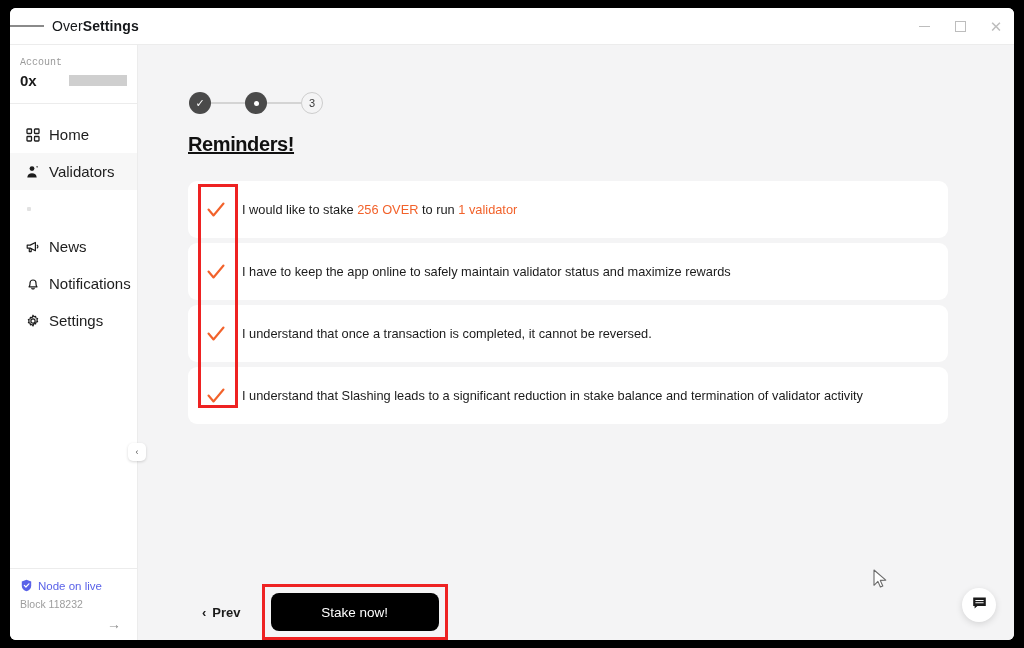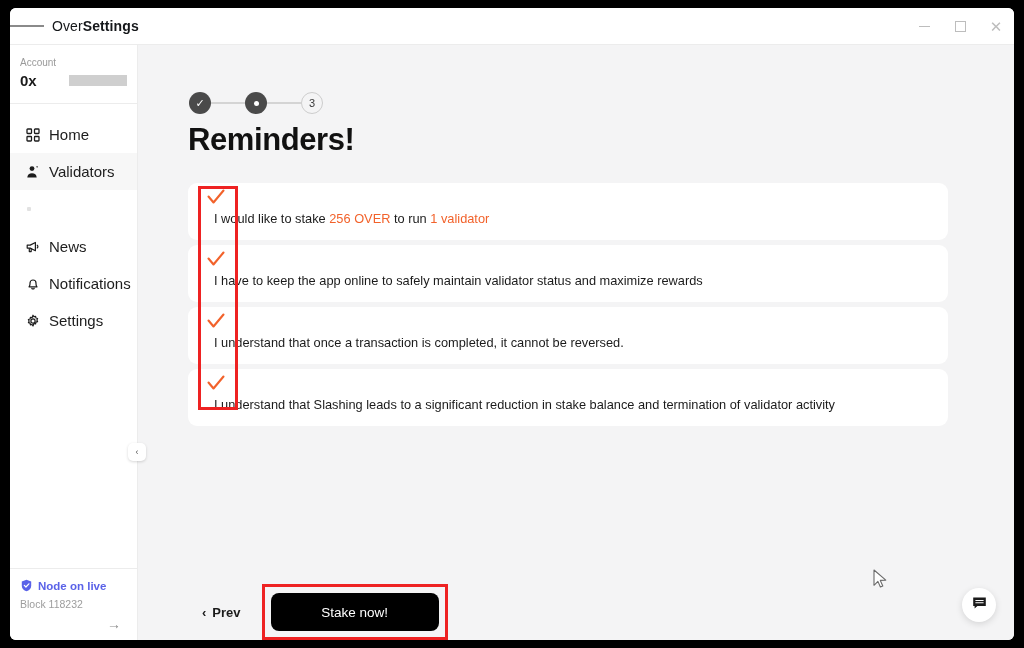--- a/index.html
+++ b/index.html
@@ -86,20 +86,21 @@
     position: relative;
   }
   .account-box {
     padding: 12px 10px 14px 10px;
     border-bottom: 1px solid #ececec;
   }
   .account-label {
     font-size: 10px;
     color: #9a9a9a;
     margin-bottom: 4px;
+    font-family: Liberation Mono, monospace;
   }
   .account-addr {
     font-size: 15px;
     font-weight: 700;
     color: #1a1a1a;
     display: flex;
     align-items: center;
     justify-content: space-between;
   }
   .addr-mask {
@@ -144,21 +145,21 @@
   .node-box {
     border-top: 1px solid #ececec;
     padding: 10px 10px 8px 10px;
   }
   .node-line {
     display: flex;
     align-items: center;
     gap: 5px;
     font-size: 11.5px;
     color: #5a62e8;
-    font-weight: 700;
+    font-weight: 400;
   }
   .shield {
     width: 13px; height: 13px;
     color: #5a62e8;
   }
   .block-line {
     font-size: 10.5px;
     color: #9d9d9d;
     margin-top: 6px;
   }
@@ -219,46 +220,47 @@
     color: #3a3a3a;
   }
   .step-line {
     height: 1.5px;
     width: 34px;
     background: #d4d4d4;
   }
 
   
   .page-title {
-    margin-top: 8px;
+    margin-top: 19px;
     margin-left: 12px;
-    font-size: 31px;
+    font-size: 20px;
     font-weight: 700;
     color: #111111;
     letter-spacing: -.4px;
+    text-decoration: underline;
   }
 
   
   .reminders {
     margin-top: 25px;
     margin-left: 12px;
     margin-right: 28px;
     display: flex;
     flex-direction: column;
     gap: 5px;
     position: relative;
   }
   .reminder {
     background: #ffffff;
     border-radius: 9px;
     height: 57px;
     display: flex;
+    align-items: center;
     padding-left: 14px;
     cursor: pointer;
-    flex-direction: column;
   }
   .check {
     width: 28px;
     flex: 0 0 28px;
     display: flex;
     align-items: center;
     justify-content: center;
     color: #f2622b;
   }
   .reminder-text {

